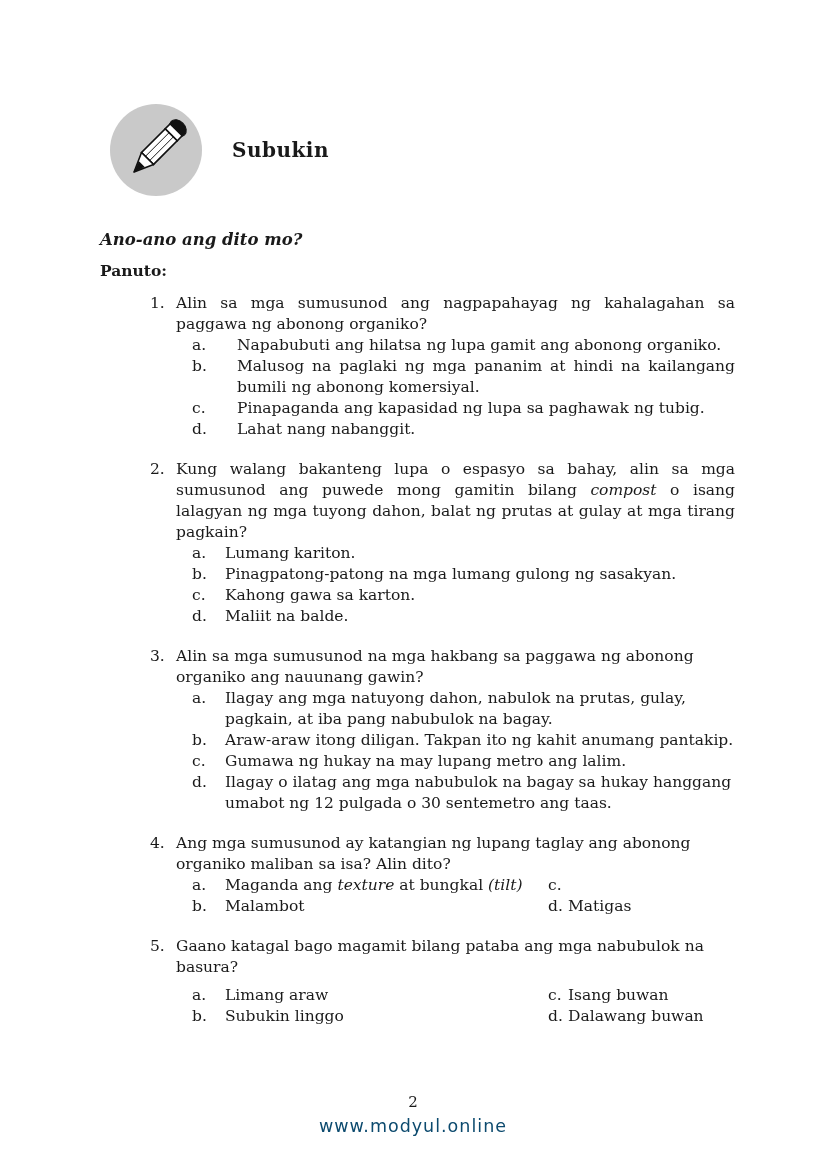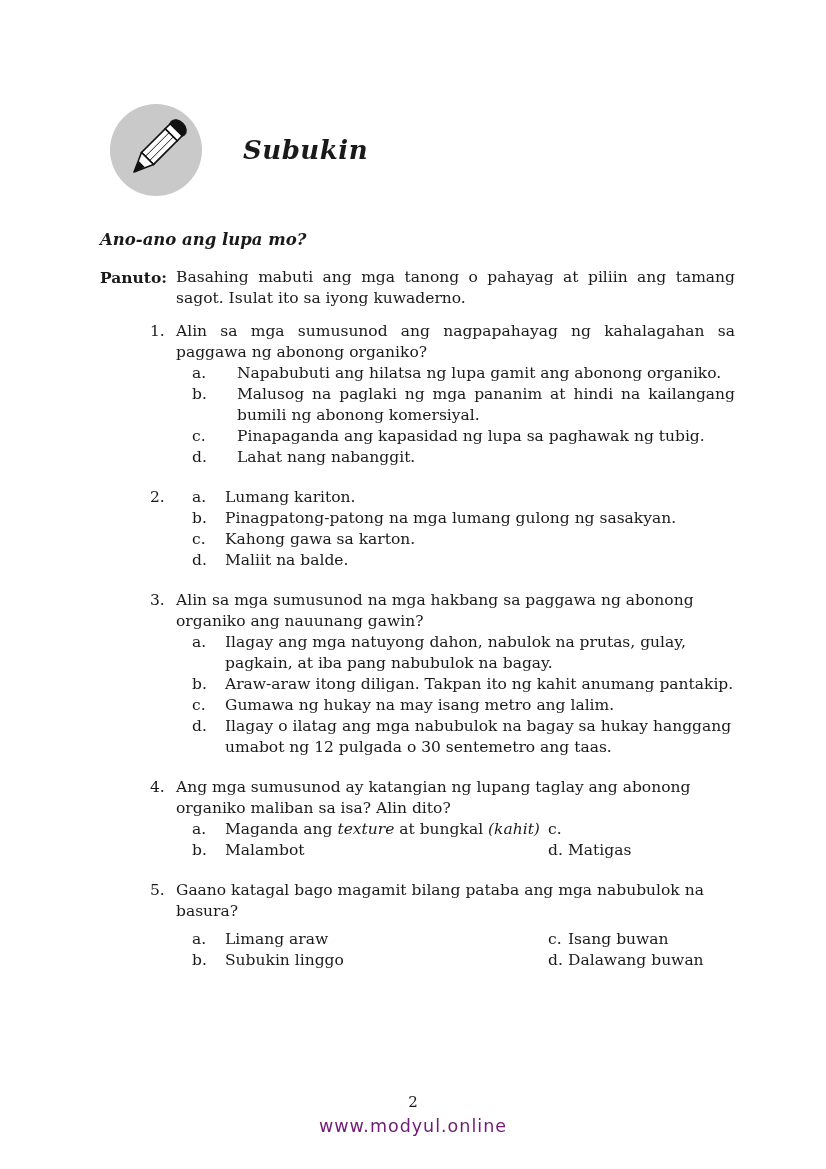--- a/index.html
+++ b/index.html
@@ -10,46 +10,46 @@
     color:#1a1a1a;
     font-size:15.5px; line-height:21px;
   }
   .header { position:absolute; top:104px; left:110px; display:flex; align-items:center; }
   .icon-circle {
     width:92px; height:92px; border-radius:50%; background:#c9c9c9;
     display:flex; align-items:center; justify-content:center; flex:0 0 auto;
   }
   .icon-circle svg { display:block; }
   .page-title {
-    margin-left:41px; font-weight:bold; font-style:italic;
-    font-size:26px; letter-spacing:0.5px; line-height:1;
+    margin-left:30px; font-weight:bold; 
+    font-size:20px; letter-spacing:0.5px; line-height:1;
   }
   .content { position:absolute; left:100px; top:229px; width:635px; }
   .subheading { font-weight:bold; font-style:italic; font-size:16.5px; }
-  .panuto { display:flex; margin-top:17px; }
+  .panuto { display:flex; margin-top:10px;gap:27px; }
   .panuto-label { font-weight:bold; flex:0 0 auto; margin-right:9px; white-space:nowrap; }
   .panuto-text { flex:1; text-align:justify; }
   .questions { margin-top:12px; margin-left:50px; }
   .question { display:flex; }
   .question + .question { margin-top:19px; }
   .q-num { flex:0 0 26px; }
   .q-body { flex:1; min-width:0; }
   .q-text.justify { text-align:justify; }
   .opts { margin-left:16px; }
   .opts.gap-top { margin-top:7px; }
   .opt { display:flex; align-items:flex-start; }
   .opt-letter { flex:0 0 33px; }
   .opt-text { flex:1; min-width:0; }
   .opts.justify .opt-text { text-align:justify;margin-left:12px; }
   .opts.two-col { display:grid; grid-template-columns:356px 1fr; }
   .opts.two-col .opt.right .opt-letter { flex:0 0 20px; }
   .footer-page { position:absolute; top:1092px; left:0; width:100%; text-align:center; font-size:15px; }
   .watermark {
     position:absolute; top:1116px; left:0; width:100%; text-align:center;
-    font-family:"DejaVu Sans", sans-serif; font-size:17.5px; color:#701a75; letter-spacing:1px;
+    font-family:"DejaVu Sans", sans-serif; font-size:17.5px; color:#0c4a6e; letter-spacing:1px;
   }
   i { font-style:italic; }
 </style>
 </head>
 <body>
 
 <div class="header">
   <div class="icon-circle">
     <svg width="92" height="92" viewBox="0 0 92 92" aria-hidden="true">
       <g transform="rotate(45 46 46)">
@@ -60,24 +60,23 @@
         <line x1="49" y1="24.5" x2="49" y2="58" stroke="#111" stroke-width="0.9"></line>
         <polygon points="37.5,58 54.5,58 46,77" fill="#fff" stroke="#111" stroke-width="1.6" stroke-linejoin="round"></polygon>
         <polygon points="42.3,66.5 49.7,66.5 46,77" fill="#111" stroke="#111" stroke-width="1" stroke-linejoin="round"></polygon>
       </g>
     </svg>
   </div>
   <div class="page-title">Subukin</div>
 </div>
 
 <div class="content">
-  <div class="subheading">Ano-ano ang lupa mo?</div>
+  <div class="subheading">Ano-ano ang dito mo?</div>
   <div class="panuto">
     <span class="panuto-label">Panuto:</span>
-    <div class="panuto-text">Basahing mabuti ang mga tanong o pahayag at piliin ang tamang sagot. Isulat ito sa iyong kuwaderno.</div>
   </div>
   <div class="questions">
       <div class="question">
         <span class="q-num">1.</span>
         <div class="q-body">
           <div class="q-text justify">Alin sa mga sumusunod ang nagpapahayag ng kahalagahan sa paggawa ng abonong organiko?</div>
           <div class="opts justify">
             <div class="opt">
               <span class="opt-letter">a.</span>
               <span class="opt-text">Napabubuti ang hilatsa ng lupa gamit ang abonong organiko.</span>
@@ -93,20 +92,21 @@
             <div class="opt">
               <span class="opt-letter">d.</span>
               <span class="opt-text">Lahat nang nabanggit.</span>
             </div>
           </div>
         </div>
       </div>
       <div class="question">
         <span class="q-num">2.</span>
         <div class="q-body">
+          <div class="q-text justify">Kung walang bakanteng lupa o espasyo sa bahay, alin sa mga sumusunod ang puwede mong gamitin bilang <i>compost</i> o isang lalagyan ng mga tuyong dahon, balat ng prutas at gulay at mga tirang pagkain?</div>
           <div class="opts">
             <div class="opt">
               <span class="opt-letter">a.</span>
               <span class="opt-text">Lumang kariton.</span>
             </div>
             <div class="opt">
               <span class="opt-letter">b.</span>
               <span class="opt-text">Pinagpatong-patong na mga lumang gulong ng sasakyan.</span>
             </div>
             <div class="opt">
@@ -128,37 +128,37 @@
             <div class="opt">
               <span class="opt-letter">a.</span>
               <span class="opt-text">Ilagay ang mga natuyong dahon, nabulok na prutas, gulay, pagkain, at iba pang nabubulok na bagay.</span>
             </div>
             <div class="opt">
               <span class="opt-letter">b.</span>
               <span class="opt-text">Araw-araw itong diligan. Takpan ito ng kahit anumang pantakip.</span>
             </div>
             <div class="opt">
               <span class="opt-letter">c.</span>
-              <span class="opt-text">Gumawa ng hukay na may isang metro ang lalim.</span>
+              <span class="opt-text">Gumawa ng hukay na may lupang metro ang lalim.</span>
             </div>
             <div class="opt">
               <span class="opt-letter">d.</span>
               <span class="opt-text">Ilagay o ilatag ang mga nabubulok na bagay sa hukay hanggang umabot ng 12 pulgada o 30 sentemetro ang taas.</span>
             </div>
           </div>
         </div>
       </div>
       <div class="question">
         <span class="q-num">4.</span>
         <div class="q-body">
           <div class="q-text">Ang mga sumusunod ay katangian ng lupang taglay ang abonong organiko maliban sa isa? Alin dito?</div>
           <div class="opts two-col">
             <div class="opt">
               <span class="opt-letter">a.</span>
-              <span class="opt-text">Maganda ang <i>texture</i> at bungkal <i>(kahit)</i></span>
+              <span class="opt-text">Maganda ang <i>texture</i> at bungkal <i>(tilt)</i></span>
             </div>
             <div class="opt right">
               <span class="opt-letter">c.</span>
             </div>
             <div class="opt">
               <span class="opt-letter">b.</span>
               <span class="opt-text">Malambot</span>
             </div>
             <div class="opt right">
               <span class="opt-letter">d.</span>

